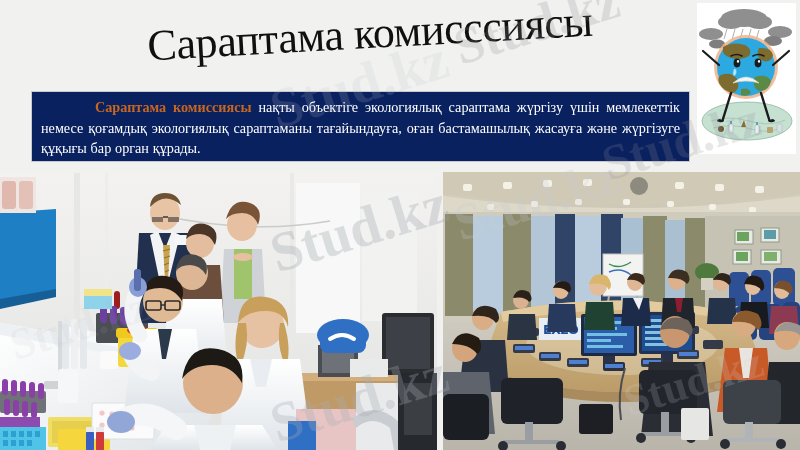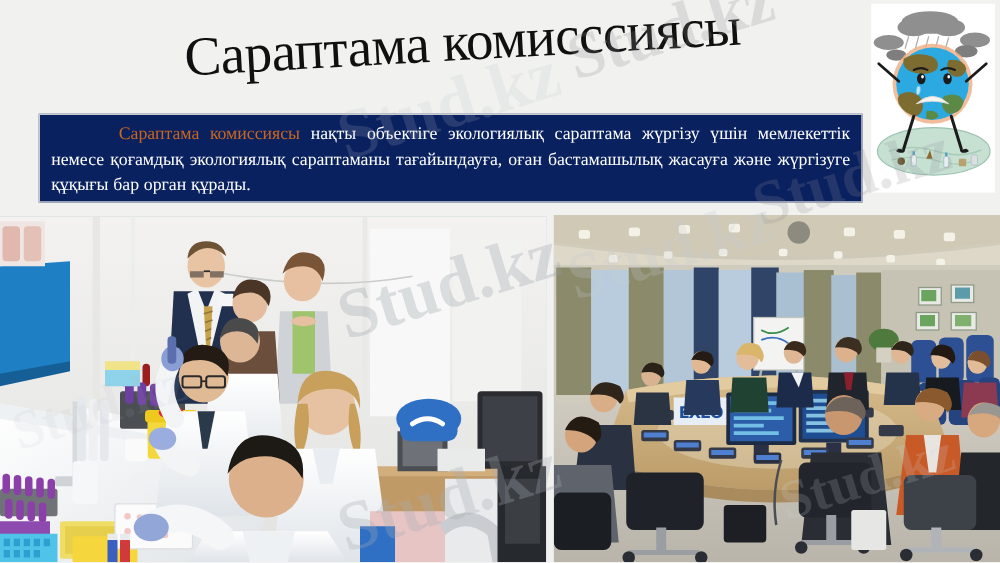--- a/index.html
+++ b/index.html
@@ -60,20 +60,21 @@
     font-size: 14.2px;
     line-height: 20.5px;
     color: #ffffff;
     text-align: justify;
     text-indent: 54px;
     text-justify: inter-word;
     word-spacing: 0.3px;
   }
   #body-text .hl {
     color: #c9661f;
+    font-weight: bold;
   }
 
   
   #earth-card {
     position: absolute;
     left: 697px;
     top: 3px;
     width: 99px;
     height: 151px;
     background: #ffffff;

